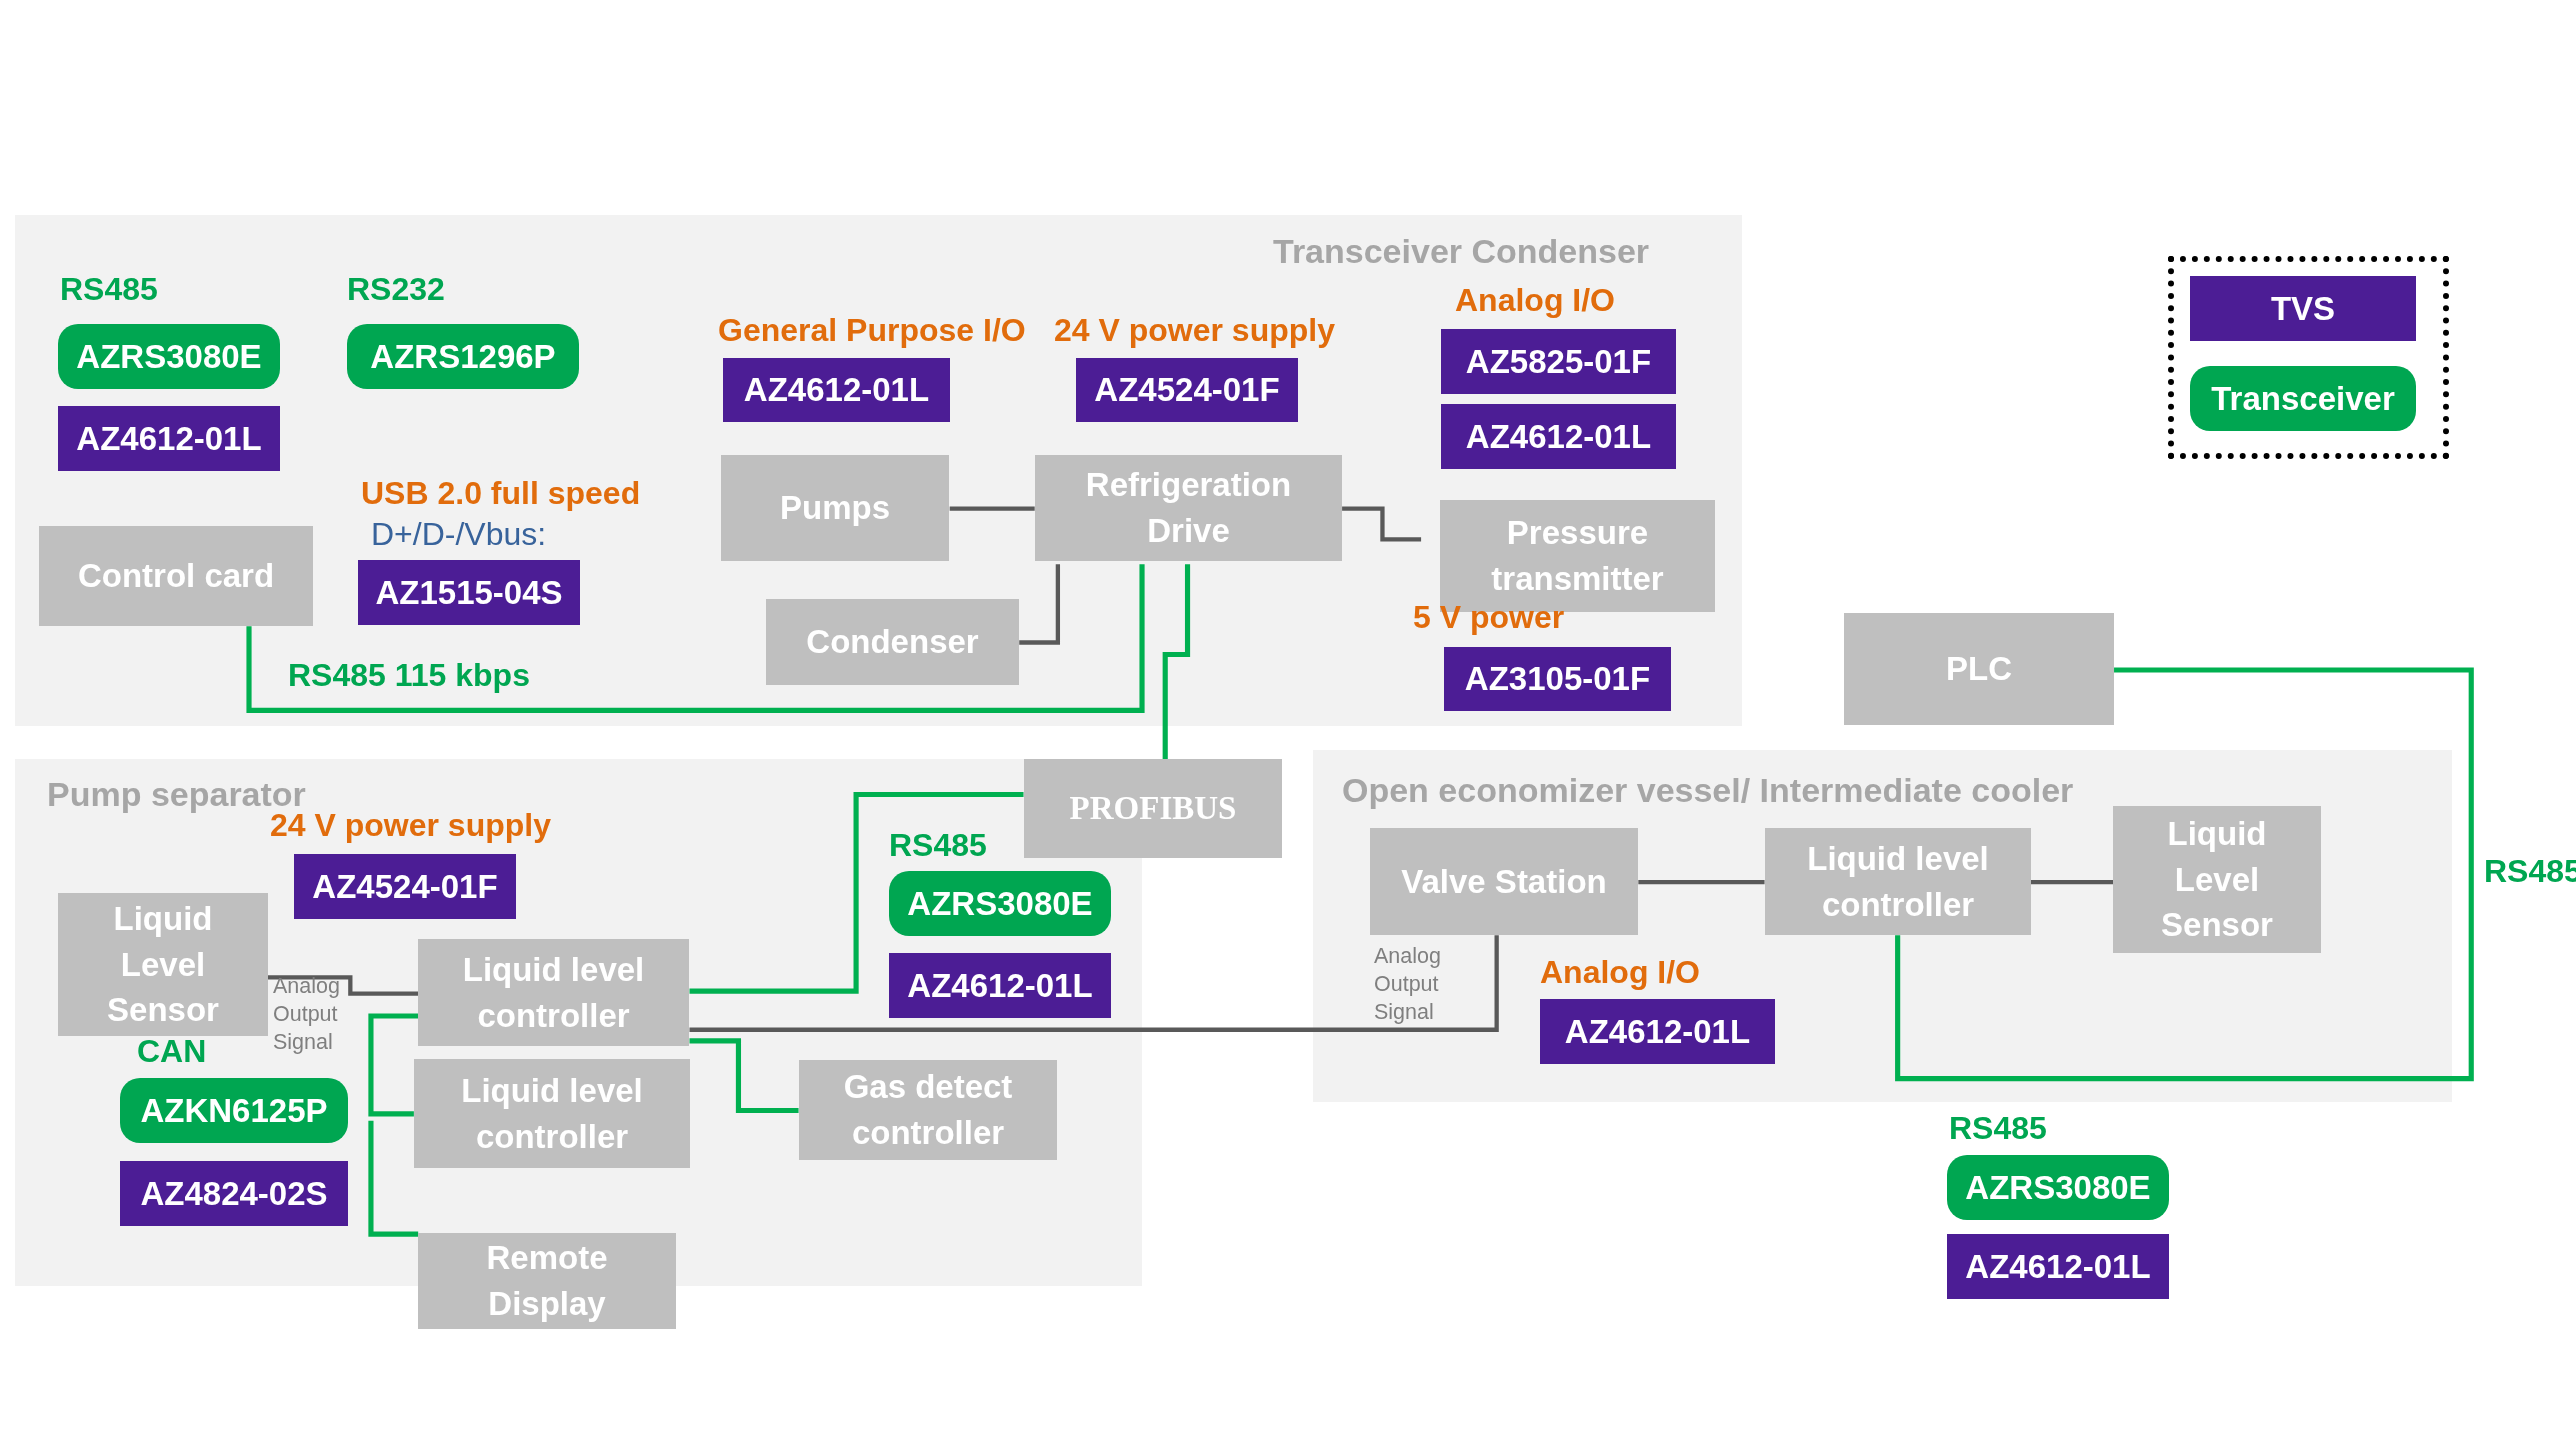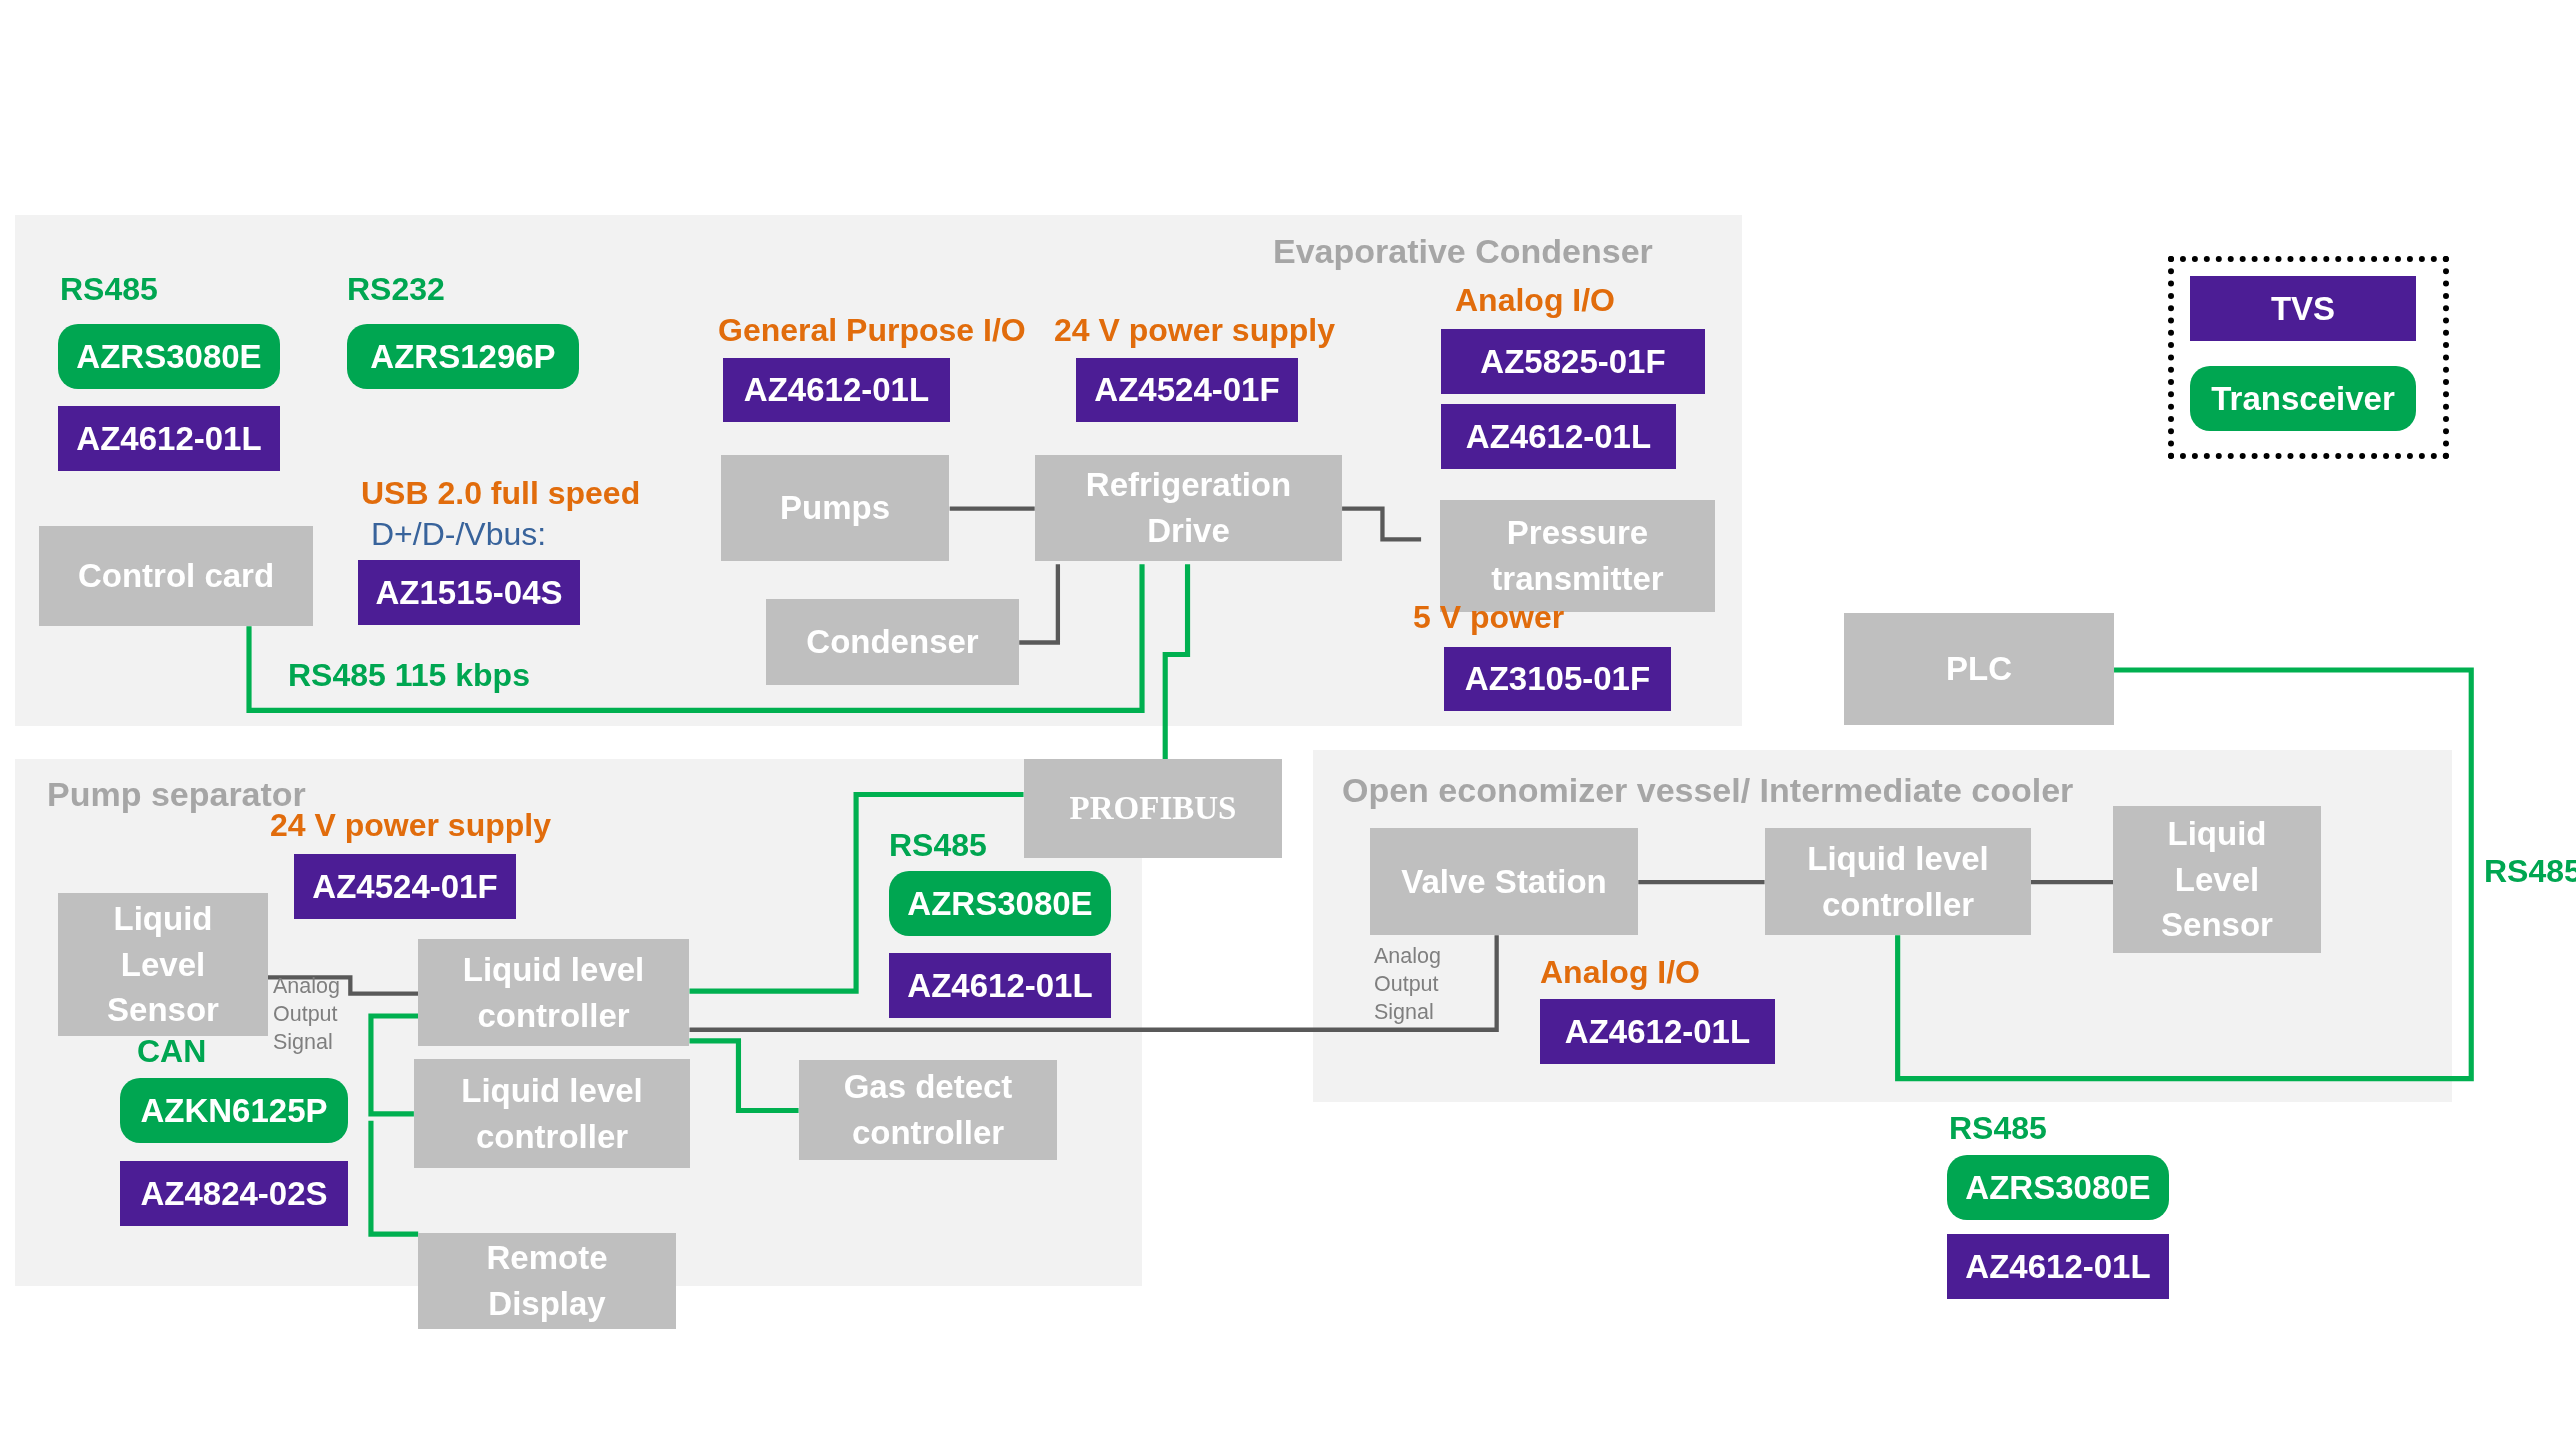--- a/index.html
+++ b/index.html
@@ -78,21 +78,21 @@
 controller</div>
     <div class="node" style="left: 2113px; top: 806px; width: 208px; height: 147px;">Liquid
 Level
 Sensor</div>
     <div class="part green" style="left: 58px; top: 324px; width: 222px; height: 65px;">AZRS3080E</div>
     <div class="part orange" style="left: 58px; top: 406px; width: 222px; height: 65px;">AZ4612-01L</div>
     <div class="part green" style="left: 347px; top: 324px; width: 232px; height: 65px;">AZRS1296P</div>
     <div class="part orange" style="left: 358px; top: 560px; width: 222px; height: 65px;">AZ1515-04S</div>
     <div class="part orange" style="left: 723px; top: 358px; width: 227px; height: 64px;">AZ4612-01L</div>
     <div class="part orange" style="left: 1076px; top: 358px; width: 222px; height: 64px;">AZ4524-01F</div>
-    <div class="part orange" style="left: 1441px; top: 329px; width: 264px; height: 65px;">AZ5825-01F</div>
+    <div class="part orange" style="left: 1441px; top: 329px; width: 235px; height: 65px;">AZ5825-01F</div>
     <div class="part orange" style="left: 1441px; top: 404px; width: 235px; height: 65px;">AZ4612-01L</div>
     <div class="part orange" style="left: 1444px; top: 647px; width: 227px; height: 64px;">AZ3105-01F</div>
     <div class="part orange" style="left: 2190px; top: 276px; width: 226px; height: 65px;">TVS</div>
     <div class="part green" style="left: 2190px; top: 366px; width: 226px; height: 65px;">Transceiver</div>
     <div class="part orange" style="left: 294px; top: 854px; width: 222px; height: 65px;">AZ4524-01F</div>
     <div class="part green" style="left: 120px; top: 1078px; width: 228px; height: 65px;">AZKN6125P</div>
     <div class="part orange" style="left: 120px; top: 1161px; width: 228px; height: 65px;">AZ4824-02S</div>
     <div class="part green" style="left: 889px; top: 871px; width: 222px; height: 65px;">AZRS3080E</div>
     <div class="part orange" style="left: 889px; top: 953px; width: 222px; height: 65px;">AZ4612-01L</div>
     <div class="part orange" style="left: 1540px; top: 999px; width: 235px; height: 65px;">AZ4612-01L</div>
@@ -100,21 +100,21 @@
     <div class="part orange" style="left: 1947px; top: 1234px; width: 222px; height: 65px;">AZ4612-01L</div>
     <div class="lbl green-bold" style="left: 60px; top: 271px;">RS485</div>
     <div class="lbl green-bold" style="left: 347px; top: 271px;">RS232</div>
     <div class="lbl orange-bold" style="left: 361px; top: 475px;">USB 2.0 full speed</div>
     <div class="lbl blue" style="left: 371px; top: 516px;">D+/D-/Vbus:</div>
     <div class="lbl green-bold" style="left: 288px; top: 657px;">RS485 115 kbps</div>
     <div class="lbl orange-bold" style="left: 718px; top: 312px;">General Purpose I/O</div>
     <div class="lbl orange-bold" style="left: 1054px; top: 312px;">24 V power supply</div>
     <div class="lbl orange-bold" style="left: 1455px; top: 282px;">Analog I/O</div>
     <div class="lbl orange-bold" style="left: 1413px; top: 599px;">5 V power</div>
-    <div class="lbl title" style="left: 1273px; top: 232px;">Evaporative Condenser</div>
+    <div class="lbl title" style="left: 1273px; top: 232px;">Transceiver Condenser</div>
     <div class="lbl title" style="left: 47px; top: 775px;">Pump separator</div>
     <div class="lbl orange-bold" style="left: 270px; top: 807px;">24 V power supply</div>
     <div class="lbl green-bold" style="left: 137px; top: 1033px;">CAN</div>
     <div class="lbl small" style="left: 273px; top: 973px;">Analog
 Output
 Signal</div>
     <div class="lbl green-bold" style="left: 889px; top: 827px;">RS485</div>
     <div class="lbl title" style="left: 1342px; top: 771px;">Open economizer vessel/ Intermediate cooler</div>
     <div class="lbl small" style="left: 1374px; top: 943px;">Analog
 Output

